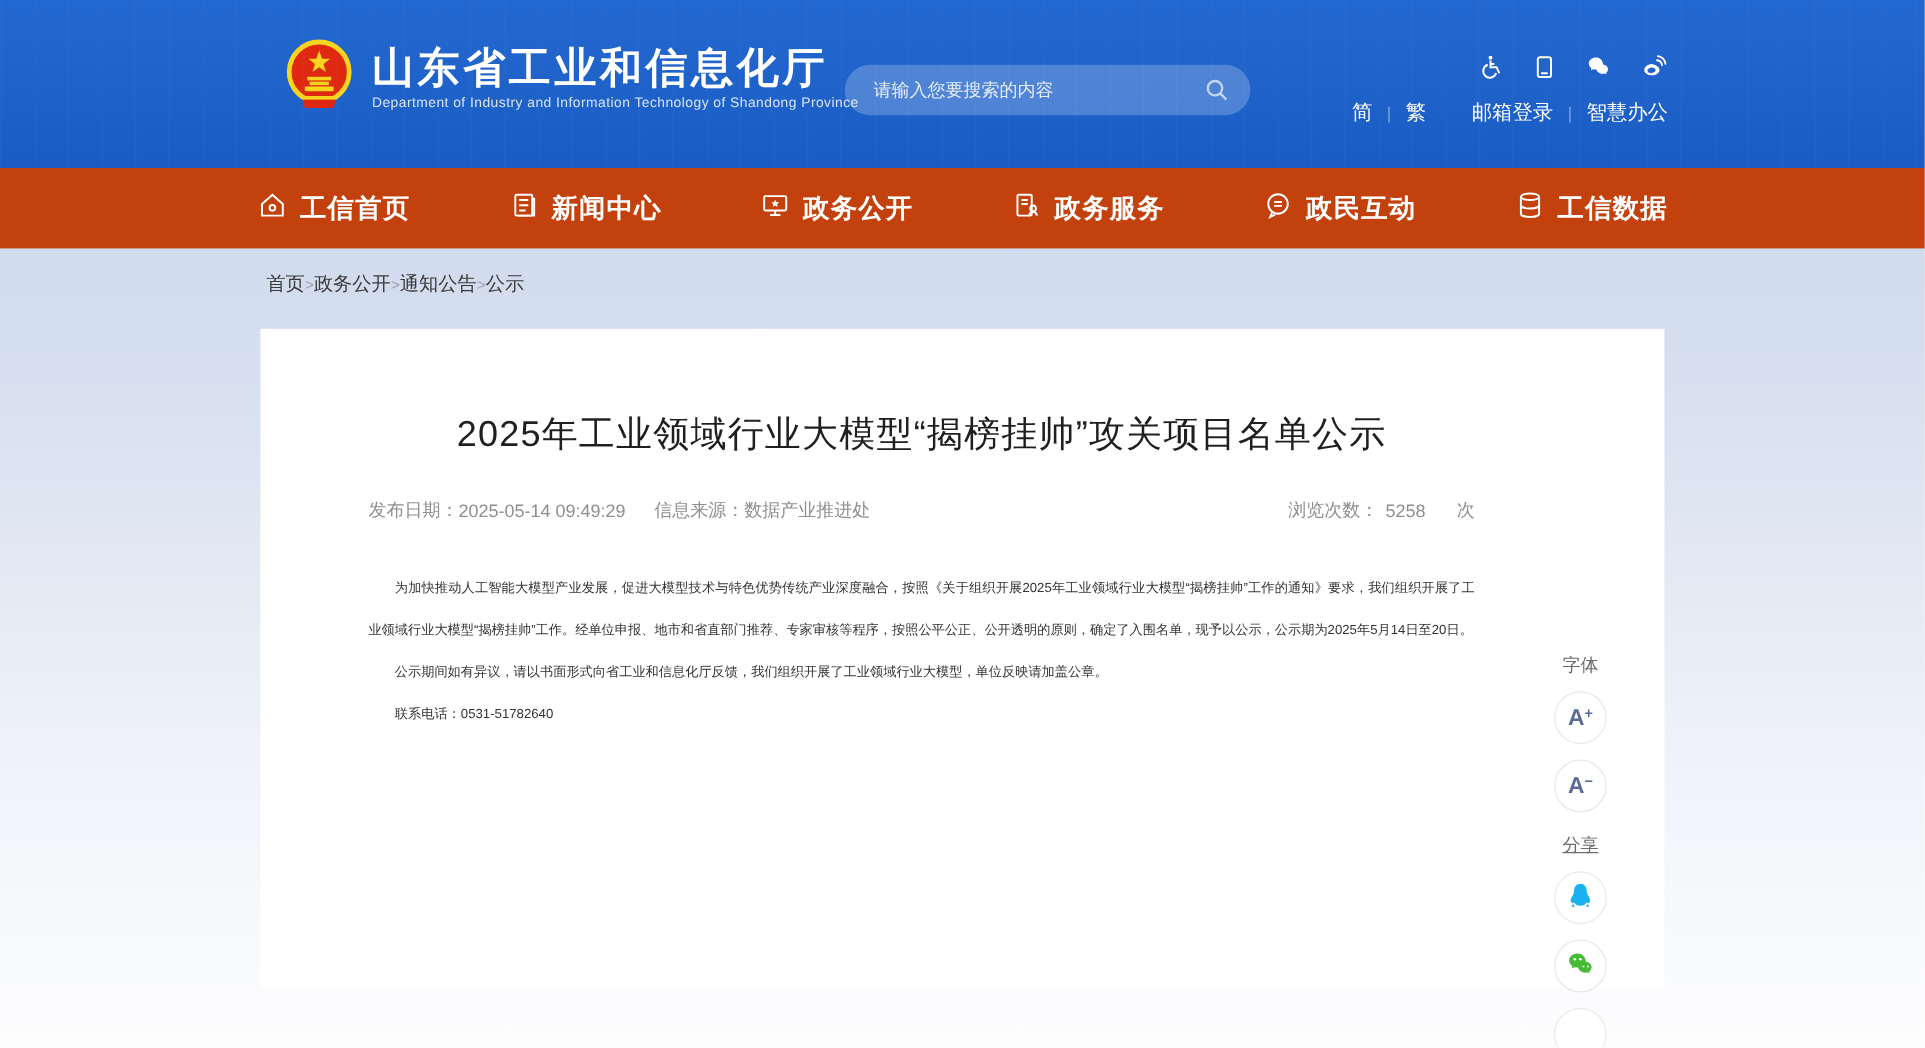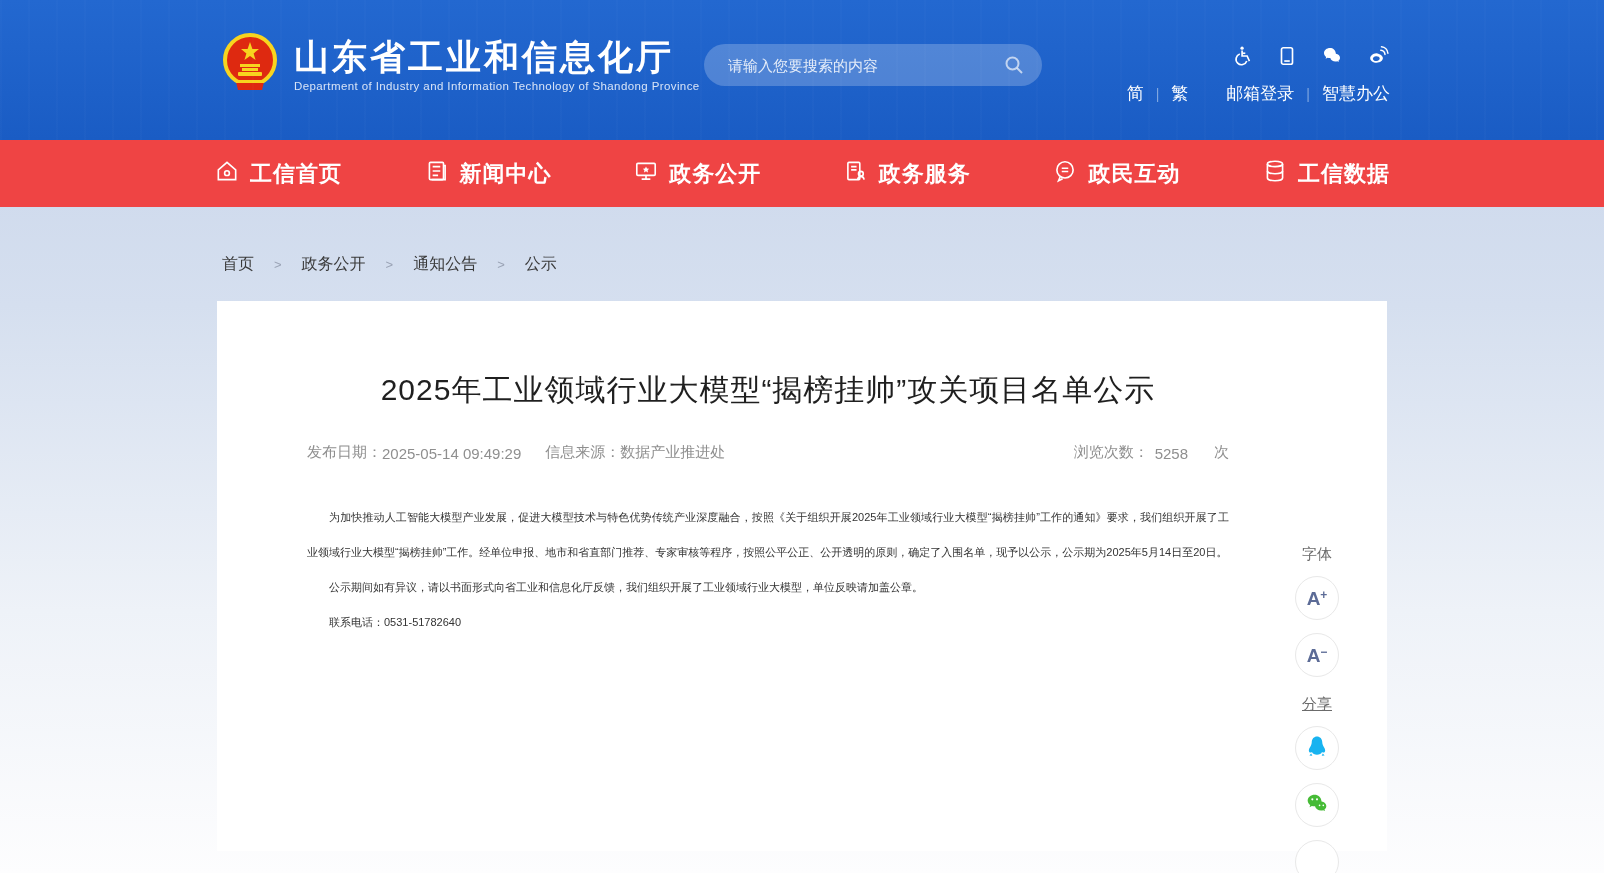--- a/index.html
+++ b/index.html
@@ -15,47 +15,47 @@
     background:linear-gradient(180deg,#2368d0 0%,#1a5cc4 100%);
     position:relative;
   }
   .banner::after{
     content:"";position:absolute;inset:0;
     background:
       repeating-linear-gradient(90deg,rgba(255,255,255,0.03) 0 2px,transparent 2px 28px);
     opacity:.5;pointer-events:none;
   }
   .banner-inner { width:1176px; margin:0 auto; position:relative; height:100%; }
-  .logo-link { position:absolute; left:8px; top:30px; display:flex; align-items:center; gap:16px; text-decoration:none; }
+  .logo-link { position:absolute; left:24px; top:30px; display:flex; align-items:center; gap:16px; text-decoration:none; }
   .emblem { width:56px; height:64px; flex:0 0 auto; }
   .site-title { color:#fff; font-size:35px; font-weight:bold; letter-spacing:3px; line-height:40px; }
   .site-sub { color:#d8e4f7; font-size:11.5px; letter-spacing:.4px; margin-top:3px; }
   .searchbar {
-    position:absolute; left:490px; top:44px; width:338px; height:42px;
+    position:absolute; left:490px; top:54px; width:338px; height:42px;
     background:rgba(255,255,255,0.22); border-radius:21px;
     display:flex; align-items:center; padding:0 16px 0 24px;
   }
   .searchbar input {
     flex:1; background:transparent; border:none; outline:none;
     color:#fff; font-size:15px; font-family:inherit;
   }
   .searchbar input::placeholder { color:rgba(255,255,255,0.85); }
   .search-btn { background:none; border:none; cursor:pointer; display:flex; padding:0; }
   .hdr-right { position:absolute; right:0; top:44px; text-align:right; }
   .hdr-icons { display:flex; gap:22px; justify-content:flex-end; align-items:center; }
   .hdr-icons a { display:flex; }
   .hdr-links { margin-top:14px; color:#fff; font-size:17px; display:flex; gap:12px; justify-content:flex-end; align-items:center; }
   .hdr-links a { color:#fff; text-decoration:none; }
   .hdr-sep { color:#7fa6e0; font-size:14px; }
   
-  .nav { height:67px; background:#ef4444; }
+  .nav { height:67px; background:#c2410c; }
   .nav-inner { width:1176px; margin:0 auto; height:100%; display:flex; justify-content:space-between; align-items:center; }
   .nav-item { display:flex; align-items:center; gap:10px; color:#fff; font-size:22px; font-weight:600; text-decoration:none; letter-spacing:1px; cursor:pointer; }
   
-  .crumbs { width:1176px; margin:0 auto; padding:47px 0 0 8px; display:flex; align-items:center; gap:20px; font-size:16px; color:#3a3a3a; }
+  .crumbs { width:1176px; margin:0 auto; padding:20px 0 0 8px; display:flex; align-items:center; font-size:16px; color:#3a3a3a; }
   .crumbs a { color:#3a3a3a; text-decoration:none; }
   .crumb-sep { color:#9aa3b5; font-size:13px; }
   
   .card {
     width:1170px; margin:26px auto 0; background:#fff;
     padding:62px 158px 120px 90px; min-height:550px;
   }
   .art-title {
     font-size:30px; font-weight:normal; color:#1f1f1f; text-align:center;
     line-height:54px; max-width:930px; margin:0 auto 26px; letter-spacing:1px;

